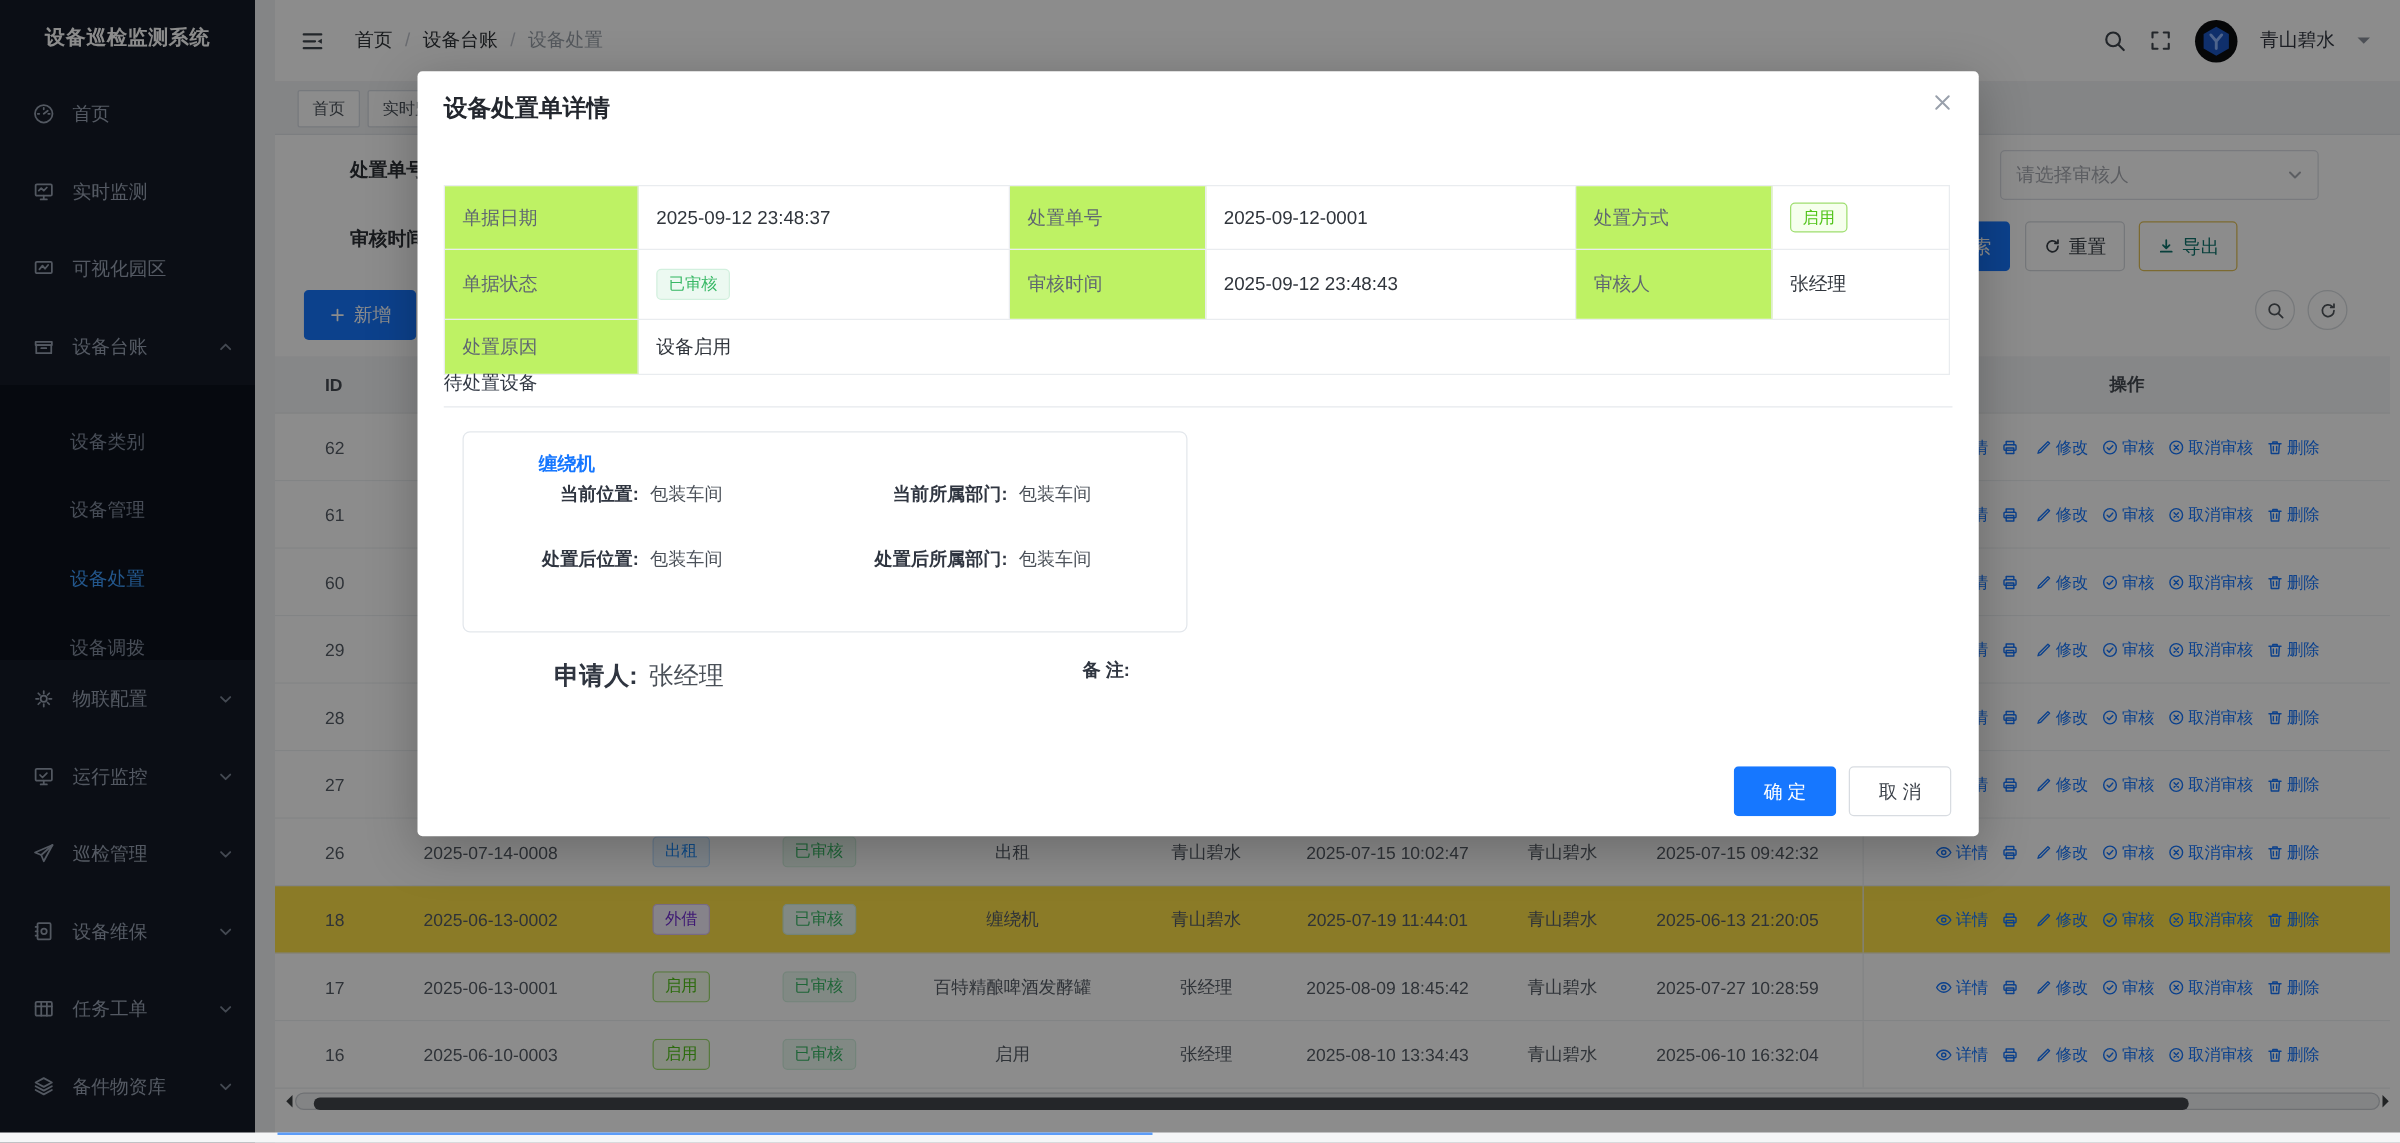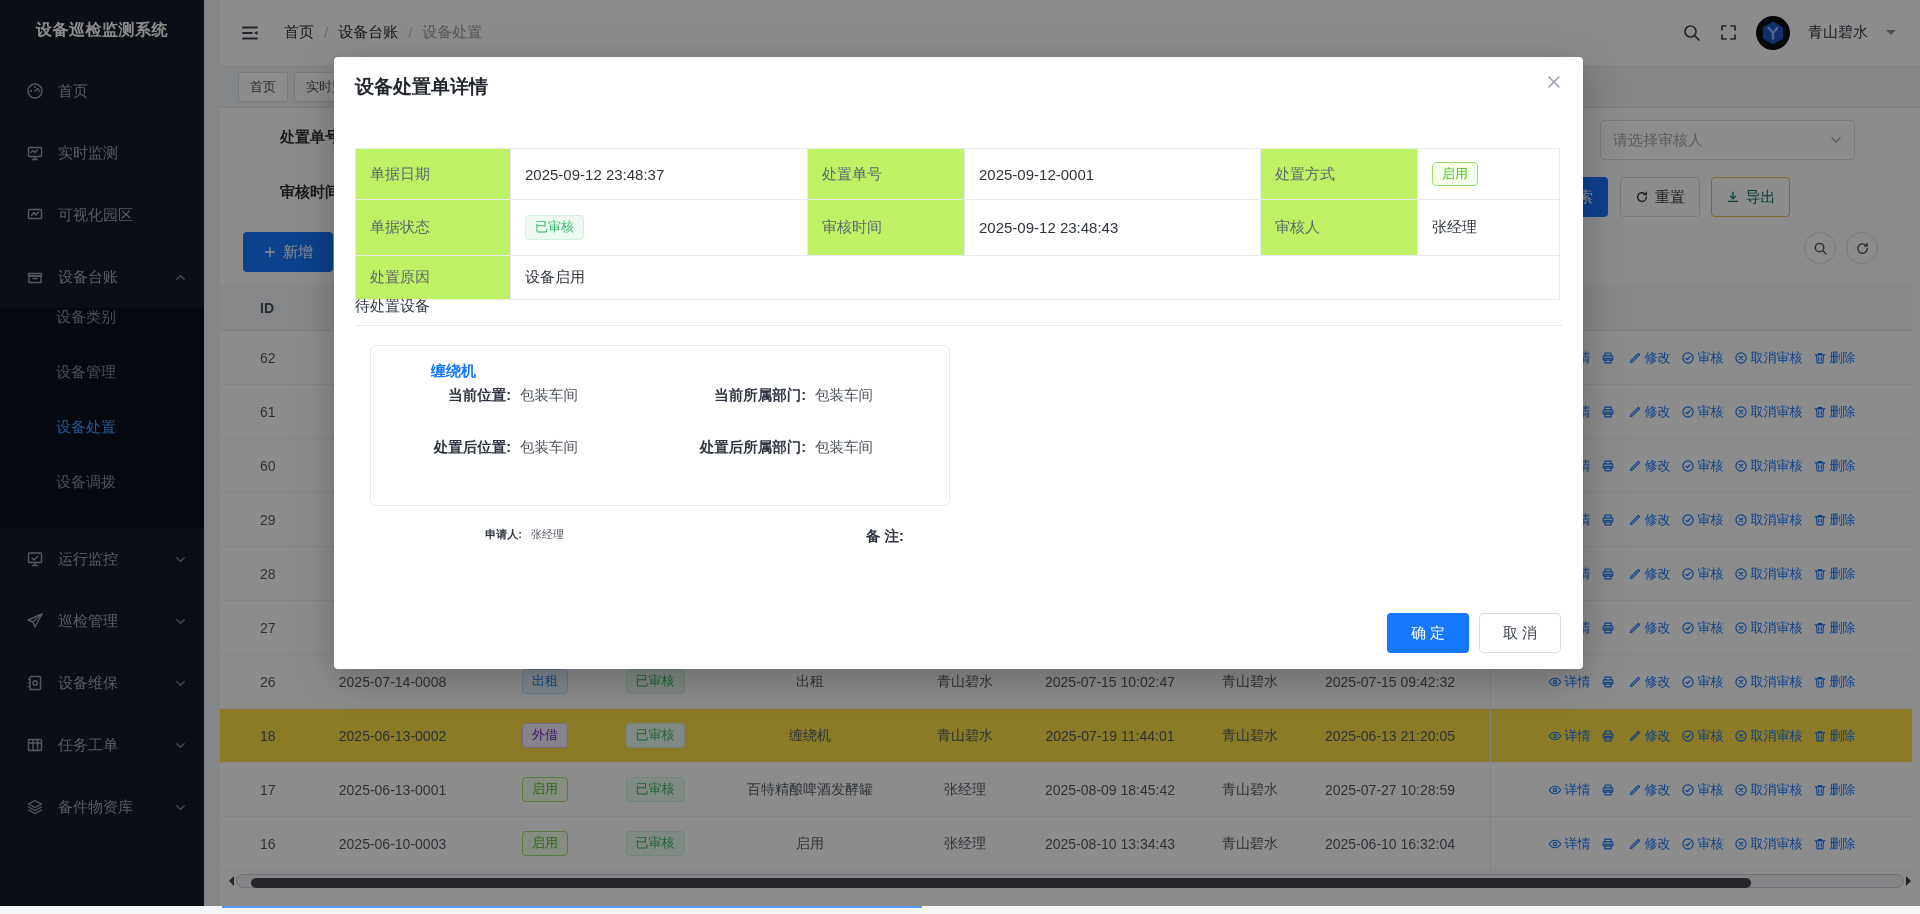--- a/index.html
+++ b/index.html
@@ -8,21 +8,21 @@
   svg{stroke-linecap:round;stroke-linejoin:round}
 
   
   .sidebar{position:absolute;left:0;top:0;width:204px;height:914px;background:#141b27;z-index:10}
   .logo{height:60px;display:flex;align-items:center;justify-content:center;color:#fff;font-weight:700;font-size:16px;letter-spacing:.5px}
   .mi{height:62px;display:flex;align-items:center;padding:0 18px 0 26px;color:#9aa3b4;font-size:15px;gap:14px;cursor:pointer}
   .mi .micon svg{width:18px;height:18px;stroke:#97a0b1;fill:none;stroke-width:1.4;display:block}
   .mi .chev{margin-left:auto}
   .chev svg{width:11px;height:11px;stroke:#7c8595;fill:none;stroke-width:1.6;display:block}
   .submenu{background:#0c121c}
-  .smi{height:55px;display:flex;align-items:flex-start;padding-left:56px;color:#828c9e;font-size:15px;cursor:pointer}
+  .smi{height:55px;display:flex;align-items:flex-end;padding-left:56px;color:#828c9e;font-size:15px;cursor:pointer}
   .smi.active{color:#409eff}
 
   
   .topbar{position:absolute;left:220px;right:0;top:0;height:66px;background:#fff;border-bottom:1px solid #eef0f2;display:flex;align-items:center;padding:0 24px 0 20px;z-index:5}
   .hamb svg{width:20px;height:20px;stroke:#3f454d;fill:none;stroke-width:1.8;display:block}
   .crumb{display:flex;gap:10px;font-size:15px;color:#2f3338;margin-left:24px;align-items:center}
   .crumb .sep{color:#c0c4cc}
   .crumb .last{color:#9aa1a9}
   .tb-right{margin-left:auto;display:flex;align-items:center;gap:18px}
   .tbicon svg{width:19px;height:19px;stroke:#3f454d;fill:none;stroke-width:1.7;display:block}
@@ -107,21 +107,21 @@
   .dname{position:absolute;left:60px;top:16px;color:#1677ff;font-weight:700;font-size:15px;cursor:pointer}
   .drow{position:absolute;left:0;right:0;display:flex;font-size:14.5px}
   .drow1{top:40px}.drow2{top:92px}
   .dcell{display:flex}
   .dcell1{width:265px}
   .dcell2{flex:1}
   .dlabel{font-weight:700;color:#2f3540;text-align:right}
   .dcell1 .dlabel{width:140px}
   .dcell2 .dlabel{width:170px}
   .dval{margin-left:9px;color:#4a5058}
-  .m-applicant{position:absolute;left:88px;top:470px;display:flex;font-size:11px;align-items:flex-start}
+  .m-applicant{position:absolute;left:76px;top:470px;display:flex;font-size:20px;align-items:flex-start}
   .m-applicant .dlabel{width:100px}
   .m-remark{position:absolute;left:532px;top:470px;display:flex;font-size:14.5px;align-items:center}
   .mbtn{position:absolute;top:556px;height:40px;width:82px;border-radius:4px;display:flex;align-items:center;justify-content:center;font-size:15px;cursor:pointer;border:1px solid transparent}
   .m-ok{left:1053px;background:#1677ff;color:#fff}
   .m-cancel{left:1145px;background:#fff;border-color:#d8dce1;color:#3c424a}
 
   
   .bstrip{position:absolute;left:0;right:0;bottom:0;height:8px;background:#f5f6f7;z-index:60}
   .bstrip .blue{position:absolute;left:222px;top:0;width:700px;height:2px;background:#5b9cf8}
 </style>
@@ -182,20 +182,34 @@
           </div>
         <div class="smi">
             <span>设备管理</span>
           </div>
         <div class="smi active">
             <span>设备处置</span>
           </div>
         <div class="smi">
             <span>设备调拨</span>
           </div>
+      </div>
+      <div class="mi">
+        <span class="micon">
+            <svg viewBox="0 0 18 18">
+              <circle cx="9" cy="9" r="2.5"></circle>
+              <path d="M9 2.8v2M9 13.2v2M2.8 9h2M13.2 9h2M4.6 4.6L6 6M12 12l1.4 1.4M13.4 4.6L12 6M6 12l-1.4 1.4"></path>
+            </svg>
+          </span>
+        <span>物联配置</span>
+        <span class="chev">
+            <svg viewBox="0 0 12 12">
+              <path d="M2 4l4 4 4-4"></path>
+            </svg>
+          </span>
       </div>
       <div class="mi">
         <span class="micon">
             <svg viewBox="0 0 18 18">
               <rect x="2.5" y="3" width="13" height="9.5" rx="1"></rect>
               <path d="M6 8l2 2 3.5-3.5"></path>
               <path d="M9 12.5v3M6.5 15.5h5"></path>
             </svg>
           </span>
         <span>运行监控</span>
@@ -364,20 +378,21 @@
       <div class="thead">
         <div class="c cid">ID</div>
         <div class="c"></div>
           <div class="c"></div>
           <div class="c"></div>
           <div class="c"></div>
         <div class="c"></div>
           <div class="c"></div>
           <div class="c"></div>
           <div class="c"></div>
+        <div class="c cact">操作</div>
       </div>
 
       <div class="trow">
         <div class="c cid">62</div>
         <div class="c"></div>
           <div class="c"></div>
           <div class="c"></div>
           <div class="c"></div>
         <div class="c"></div>
           <div class="c"></div>

